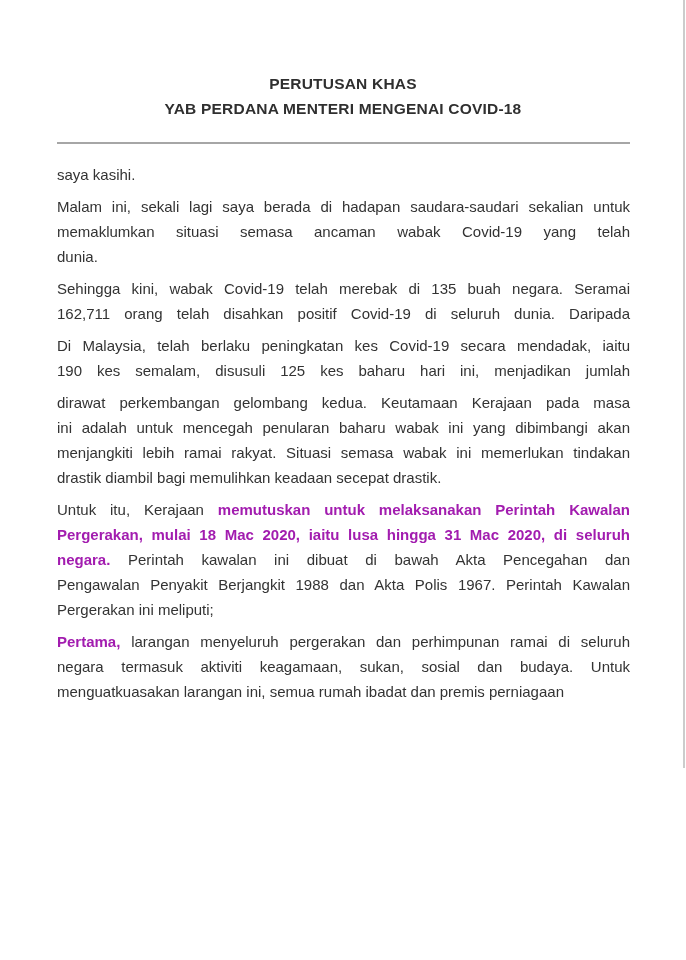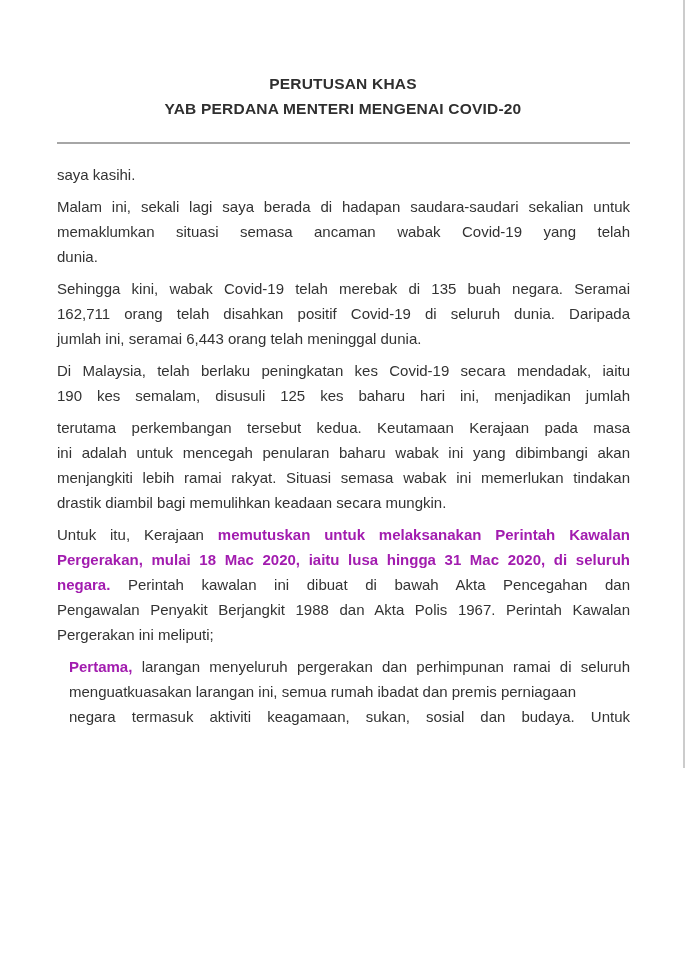--- a/index.html
+++ b/index.html
@@ -34,21 +34,21 @@
     background: #a6a6a6;
     margin: 21px 56px 0 57px;
   }
   .doc-body {
     margin: 18px 56px 0 57px;
     font-size: 15px;
     line-height: 25px;
     color: #333333;
   }
   .para { margin: 0 0 7px 0; }
-  .para:last-child { margin-bottom: 0; margin-left: 12px; }
+  .para:last-child { margin-bottom: 0; }
   .line {
     text-align: justify;
     text-align-last: justify;
   }
   .line.line-last {
     text-align-last: left;
   }
   .line b { font-weight: 700; color: #a21caf; }
   .page-number {
     position: absolute;
@@ -60,60 +60,59 @@
     color: #3d3d3d;
   }
 </style>
 </head>
 <body>
 
 <div class="page">
 
   <div class="doc-header">
     <div>PERUTUSAN KHAS</div>
-    <div>YAB PERDANA MENTERI MENGENAI COVID-20</div>
+    <div>YAB PERDANA MENTERI MENGENAI COVID-18</div>
   </div>
 
   <div class="rule"></div>
 
   <div class="doc-body">
       <div class="para">
         <div class="line line-last"><span>saya kasihi.</span></div>
       </div>
       <div class="para">
         <div class="line"><span>Malam ini, sekali lagi saya berada di hadapan saudara-saudari sekalian untuk</span></div>
         <div class="line"><span>memaklumkan situasi semasa ancaman wabak Covid-19 yang telah</span></div>
         <div class="line line-last"><span>dunia.</span></div>
       </div>
       <div class="para">
         <div class="line"><span>Sehingga kini, wabak Covid-19 telah merebak di 135 buah negara. Seramai</span></div>
         <div class="line"><span>162,711 orang telah disahkan positif Covid-19 di seluruh dunia. Daripada</span></div>
-        <div class="line line-last"><span>jumlah ini, seramai 6,443 orang telah meninggal dunia.</span></div>
       </div>
       <div class="para">
         <div class="line"><span>Di Malaysia, telah berlaku peningkatan kes Covid-19 secara mendadak, iaitu</span></div>
         <div class="line"><span>190 kes semalam, disusuli 125 kes baharu hari ini, menjadikan jumlah</span></div>
       </div>
       <div class="para">
-        <div class="line"><span>terutama perkembangan tersebut kedua. Keutamaan Kerajaan pada masa</span></div>
+        <div class="line"><span>dirawat perkembangan gelombang kedua. Keutamaan Kerajaan pada masa</span></div>
         <div class="line"><span>ini adalah untuk mencegah penularan baharu wabak ini yang dibimbangi akan</span></div>
         <div class="line"><span>menjangkiti lebih ramai rakyat. Situasi semasa wabak ini memerlukan tindakan</span></div>
-        <div class="line line-last"><span>drastik diambil bagi memulihkan keadaan secara mungkin.</span></div>
+        <div class="line line-last"><span>drastik diambil bagi memulihkan keadaan secepat drastik.</span></div>
       </div>
       <div class="para">
         <div class="line"><span>Untuk itu, Kerajaan </span><b>memutuskan untuk melaksanakan Perintah Kawalan</b></div>
         <div class="line"><b>Pergerakan, mulai 18 Mac 2020, iaitu lusa hingga 31 Mac 2020, di seluruh</b></div>
         <div class="line"><b>negara.</b><span> Perintah kawalan ini dibuat di bawah Akta Pencegahan dan</span></div>
         <div class="line"><span>Pengawalan Penyakit Berjangkit 1988 dan Akta Polis 1967. Perintah Kawalan</span></div>
         <div class="line line-last"><span>Pergerakan ini meliputi;</span></div>
       </div>
       <div class="para">
         <div class="line"><b>Pertama,</b><span> larangan menyeluruh pergerakan dan perhimpunan ramai di seluruh</span></div>
+        <div class="line"><span>negara termasuk aktiviti keagamaan, sukan, sosial dan budaya. Untuk</span></div>
         <div class="line line-last"><span>menguatkuasakan larangan ini, semua rumah ibadat dan premis perniagaan</span></div>
-        <div class="line"><span>negara termasuk aktiviti keagamaan, sukan, sosial dan budaya. Untuk</span></div>
       </div>
     </div>
 
   <div class="page-number">1</div>
 
   <div class="edge-line"></div>
 
 </div>
 
 </body></html>

